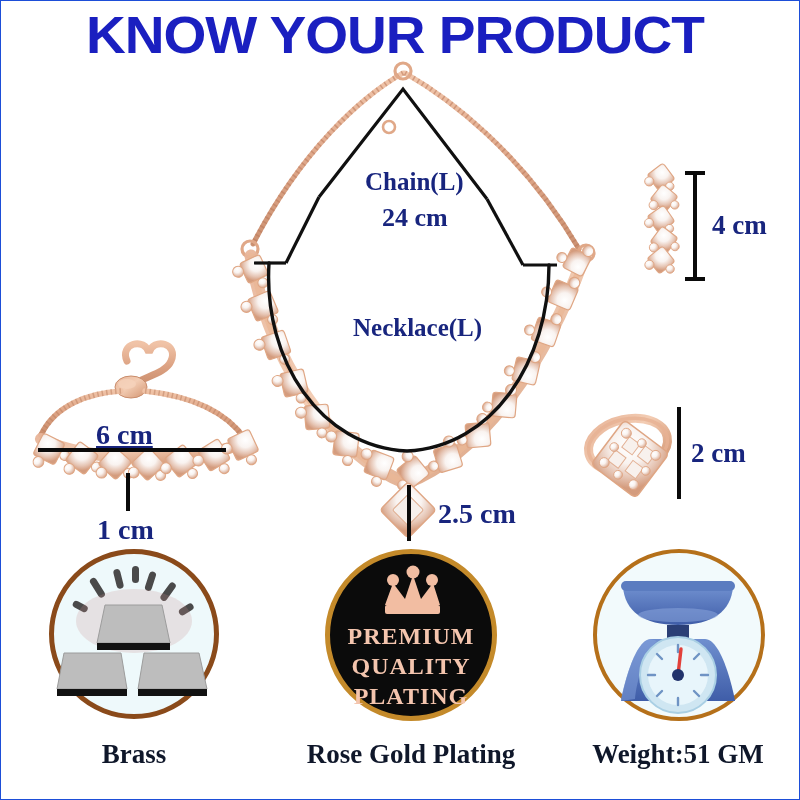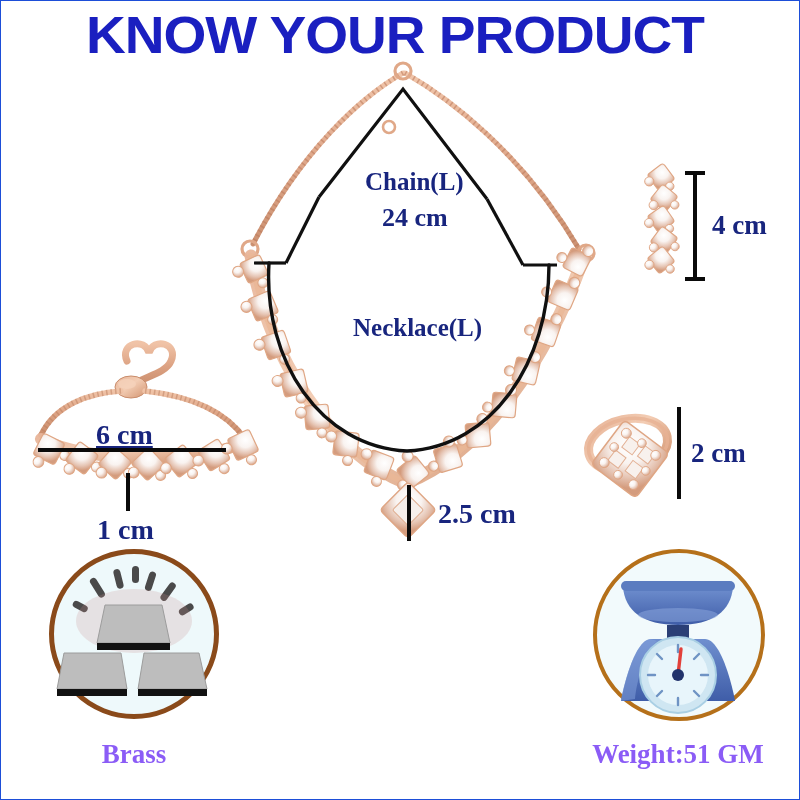--- a/index.html
+++ b/index.html
@@ -54,21 +54,21 @@
   
   .badge{position:absolute;}
   .circle{
     position:absolute;border-radius:50%;
     box-sizing:border-box;
   }
   .badge-caption{
     position:absolute;
     width:100%;
     text-align:center;
-    color:#8b5cf6;
+    color:#0f172a;
     font-family:"Liberation Serif", serif;
     font-weight:bold;
     font-size:27px;
     white-space:nowrap;
   }
 
   
   .prem-text{
     position:absolute;width:100%;text-align:center;
     color:#f4c5ae;
@@ -370,20 +370,36 @@
         <path d="M25 104 L 82 104 L 88 140 L 18 140 Z" fill="#bdbdbd" stroke="#9c9c9c" stroke-width="1"></path>
         <path d="M18 140 L 88 140 L 88 147 L 18 147 Z" fill="#121212"></path>
 
         <path d="M105 104 L 160 104 L 168 140 L 99 140 Z" fill="#bdbdbd" stroke="#9c9c9c" stroke-width="1"></path>
         <path d="M99 140 L 168 140 L 168 147 L 99 147 Z" fill="#121212"></path>
       </g>
     </svg>
     <div class="badge-caption" style="left:0;top:190px;">Brass</div>
   </div>
 
+  <div class="badge" style="left:300px;top:548px;width:220px;height:240px;">
+    <div class="circle" style="left:24px;top:0;width:172px;height:172px;background:#0b0b0b;border:5px solid #c48a2a;"></div>
+    <svg width="220" height="176" viewBox="0 0 220 176" style="position:absolute;left:0;top:0;">
+      <g fill="#f2bda2">
+        <path d="M84 56 L 92 34 L 104 50 L 112 26 L 120 50 L 132 34 L 139 56 Z"></path>
+        <rect x="84" y="56" width="55" height="9" rx="2"></rect>
+        <circle cx="92" cy="31" r="6"></circle>
+        <circle cx="112" cy="23" r="6.5"></circle>
+        <circle cx="131" cy="31" r="6"></circle>
+      </g>
+    </svg>
+    <div class="prem-text" style="left:24px;top:74px;width:172px;font-size:24px;">PREMIUM</div>
+    <div class="prem-text" style="left:24px;top:104px;width:172px;font-size:24px;">QUALITY</div>
+    <div class="prem-text" style="left:24px;top:134px;width:172px;font-size:24px;">PLATING</div>
+    <div class="badge-caption" style="left:0;top:190px;">Rose Gold Plating</div>
+  </div>
 
   <div class="badge" style="left:572px;top:548px;width:210px;height:240px;">
     <div class="circle" style="left:20px;top:0;width:172px;height:172px;background:#f2fafc;border:4px solid #b5701a;"></div>
     <svg width="210" height="176" viewBox="0 0 210 176" style="position:absolute;left:0;top:0;">
       <defs>
         <linearGradient id="scg" x1="0" y1="0" x2="0" y2="1">
           <stop offset="0%" stop-color="#6f8fcf"></stop>
           <stop offset="100%" stop-color="#3f5da8"></stop>
         </linearGradient>
       </defs>

